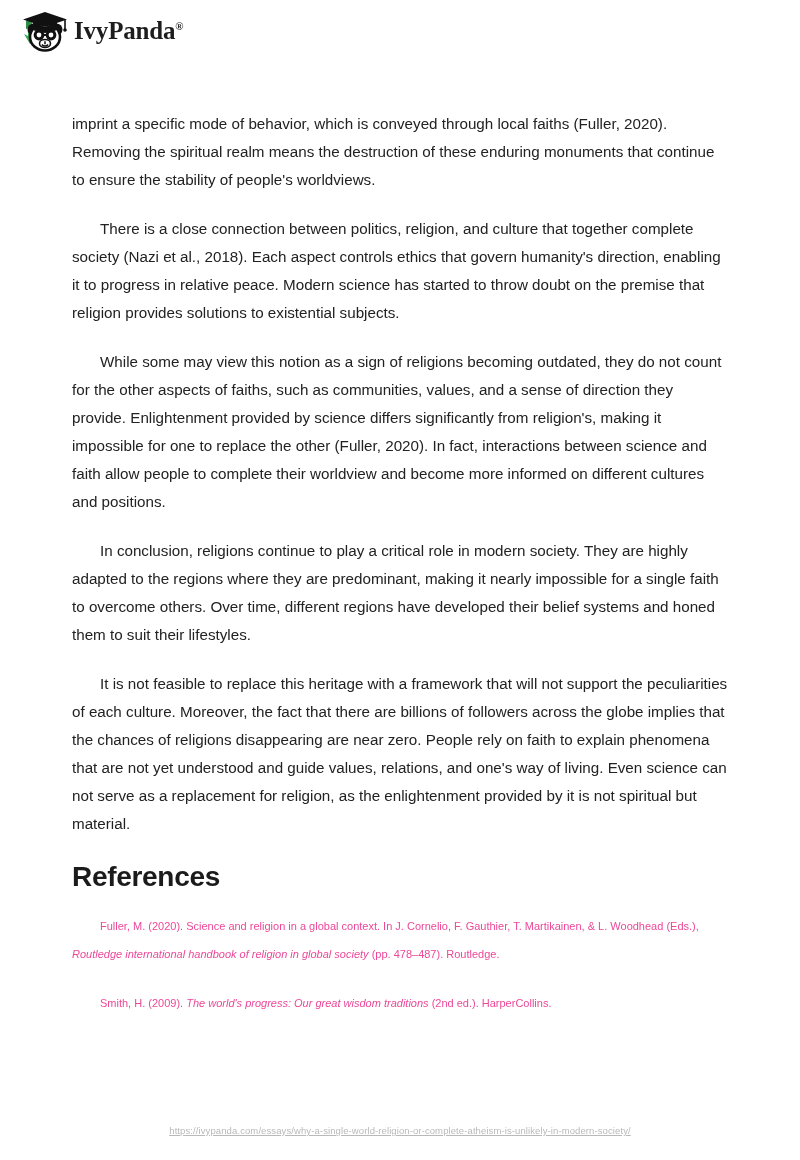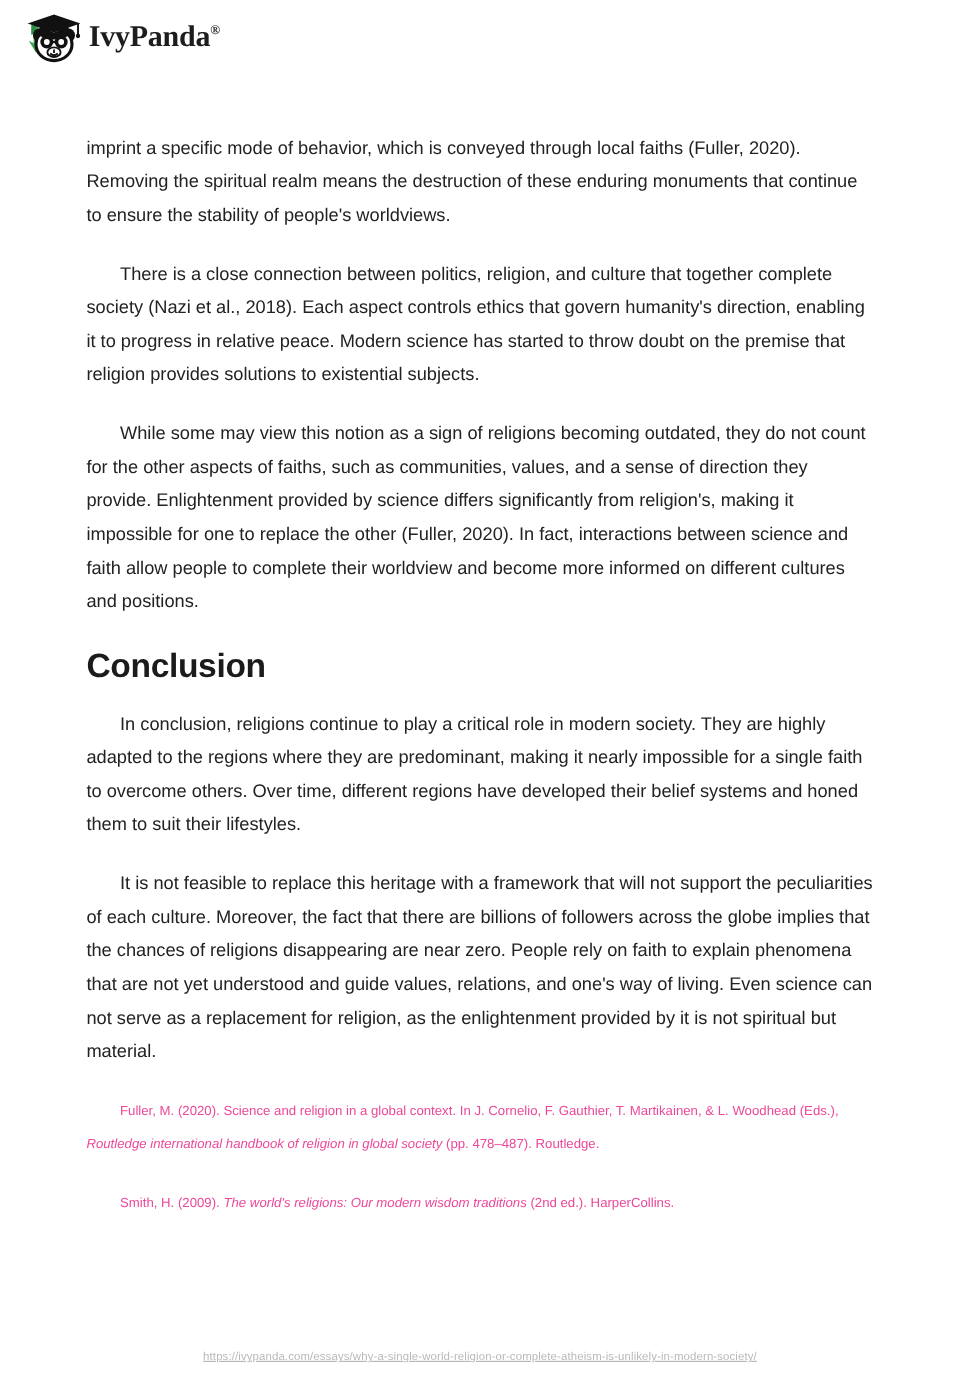--- a/index.html
+++ b/index.html
@@ -161,25 +161,25 @@
   </div>
 
 </div>
 
 <div class="doc">
 
   <p class="no-indent">imprint a specific mode of behavior, which is conveyed through local faiths (Fuller, 2020). Removing the spiritual realm means the destruction of these enduring monuments that continue to ensure the stability of people's worldviews.</p>
   <p>There is a close connection between politics, religion, and culture that together complete society (Nazi et al., 2018). Each aspect controls ethics that govern humanity's direction, enabling it to progress in relative peace. Modern science has started to throw doubt on the premise that religion provides solutions to existential subjects.</p>
   <p>While some may view this notion as a sign of religions becoming outdated, they do not count for the other aspects of faiths, such as communities, values, and a sense of direction they provide. Enlightenment provided by science differs significantly from religion's, making it impossible for one to replace the other (Fuller, 2020). In fact, interactions between science and faith allow people to complete their worldview and become more informed on different cultures and positions.</p>
 
-  <h2>Conclusion</h2>
   <p>In conclusion, religions continue to play a critical role in modern society. They are highly adapted to the regions where they are predominant, making it nearly impossible for a single faith to overcome others. Over time, different regions have developed their belief systems and honed them to suit their lifestyles.</p>
   <p>It is not feasible to replace this heritage with a framework that will not support the peculiarities of each culture. Moreover, the fact that there are billions of followers across the globe implies that the chances of religions disappearing are near zero. People rely on faith to explain phenomena that are not yet understood and guide values, relations, and one's way of living. Even science can not serve as a replacement for religion, as the enlightenment provided by it is not spiritual but material.</p>
 
+  <h2>References</h2>
   <ul class="ref-list">
     <li><span>Fuller, M. (2020). Science and religion in a global context. In J. Cornelio, F. Gauthier, T. Martikainen, &amp; L. Woodhead (Eds.), </span><span class="it">Routledge international handbook of religion in global society</span><span> (pp. 478–487). Routledge.</span></li>
-    <li><span>Smith, H. (2009). </span><span class="it">The world's religions: Our modern wisdom traditions</span><span> (2nd ed.). HarperCollins.</span></li>
+    <li><span>Smith, H. (2009). </span><span class="it">The world's progress: Our great wisdom traditions</span><span> (2nd ed.). HarperCollins.</span></li>
   </ul>
 </div>
 
 <div class="page-footer">
   <span class="footer-url">https://ivypanda.com/essays/why-a-single-world-religion-or-complete-atheism-is-unlikely-in-modern-society/</span>
 </div>
 
 </body></html>

